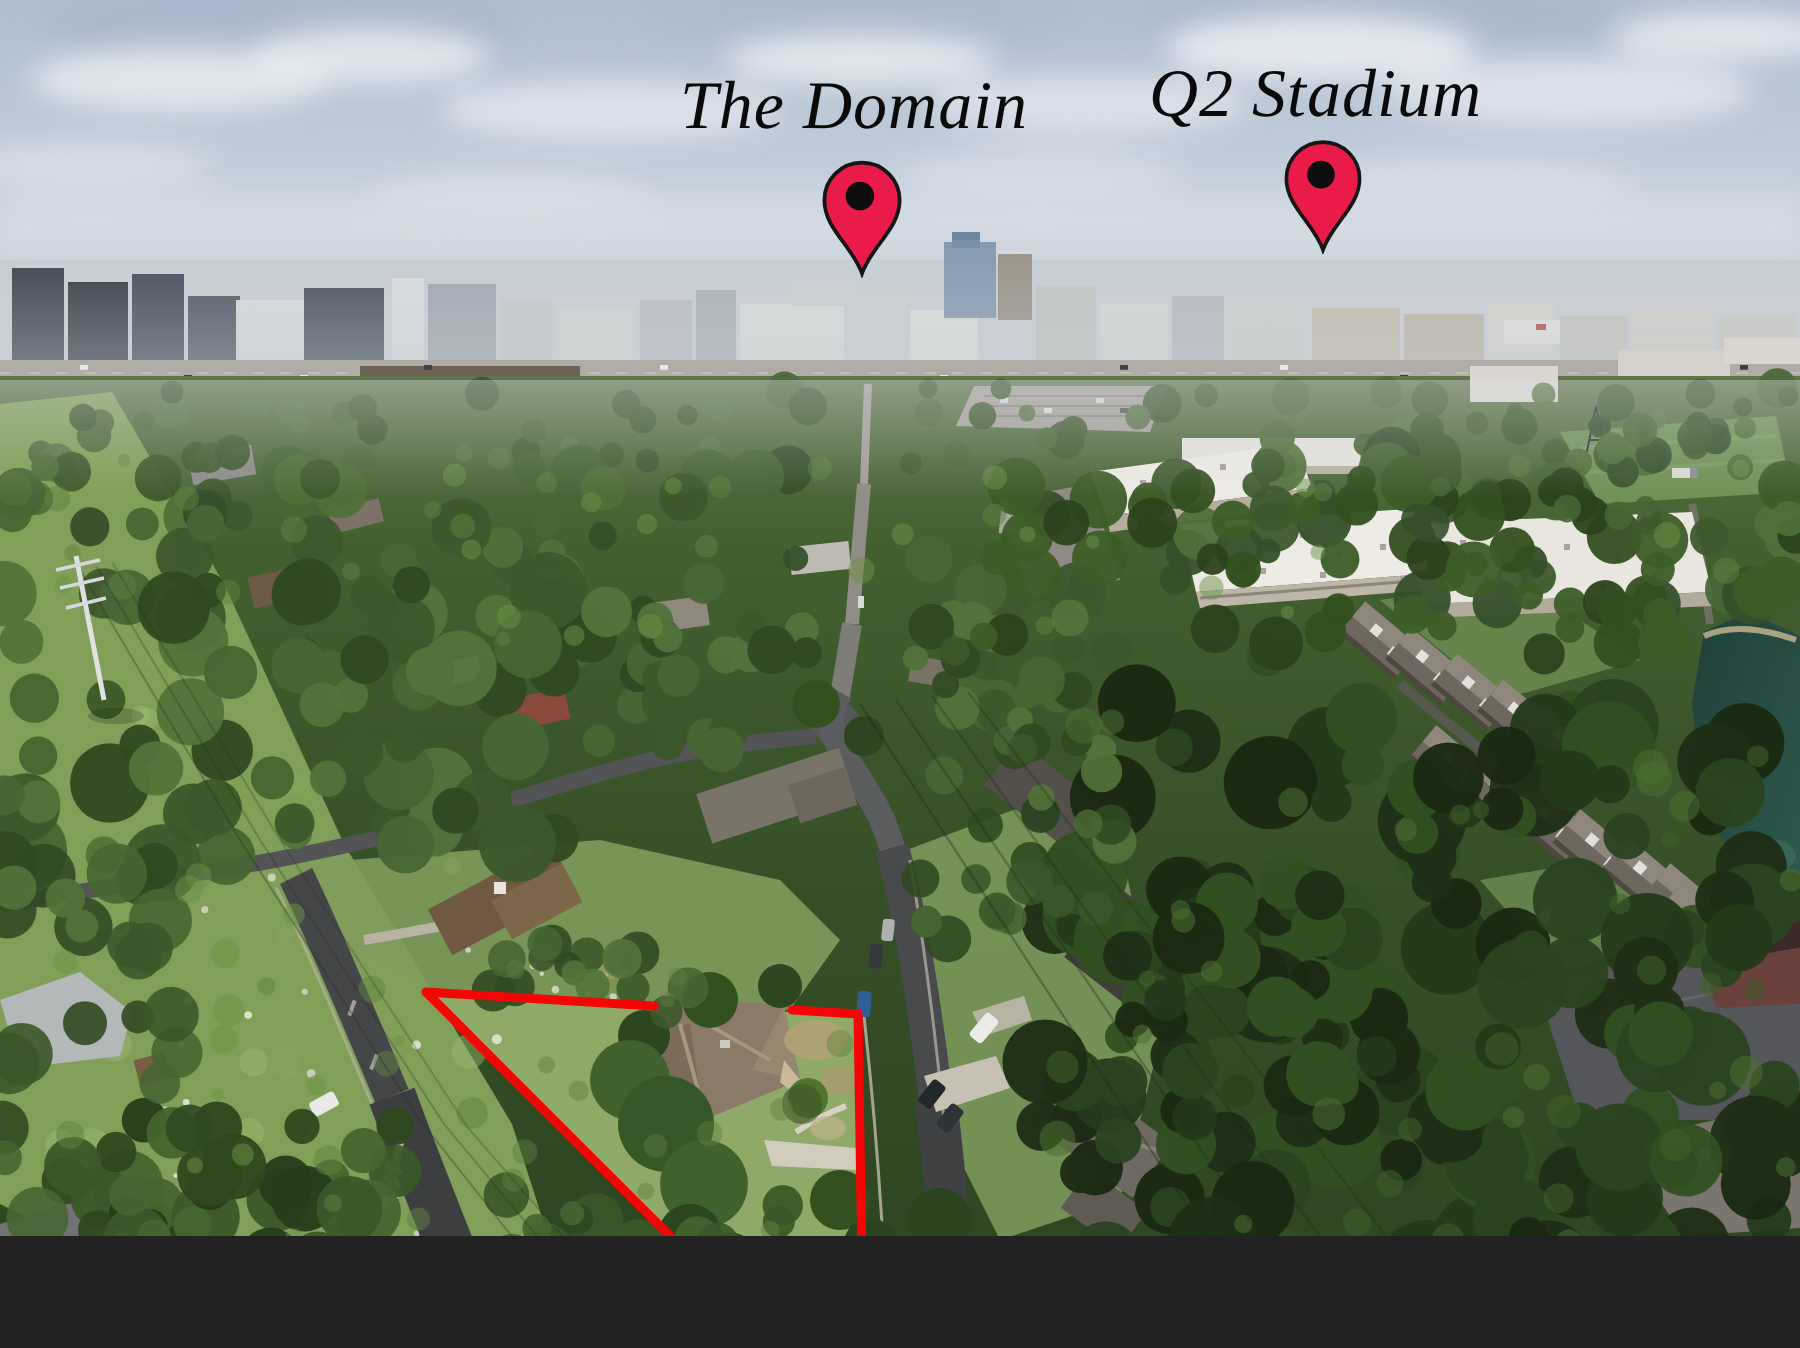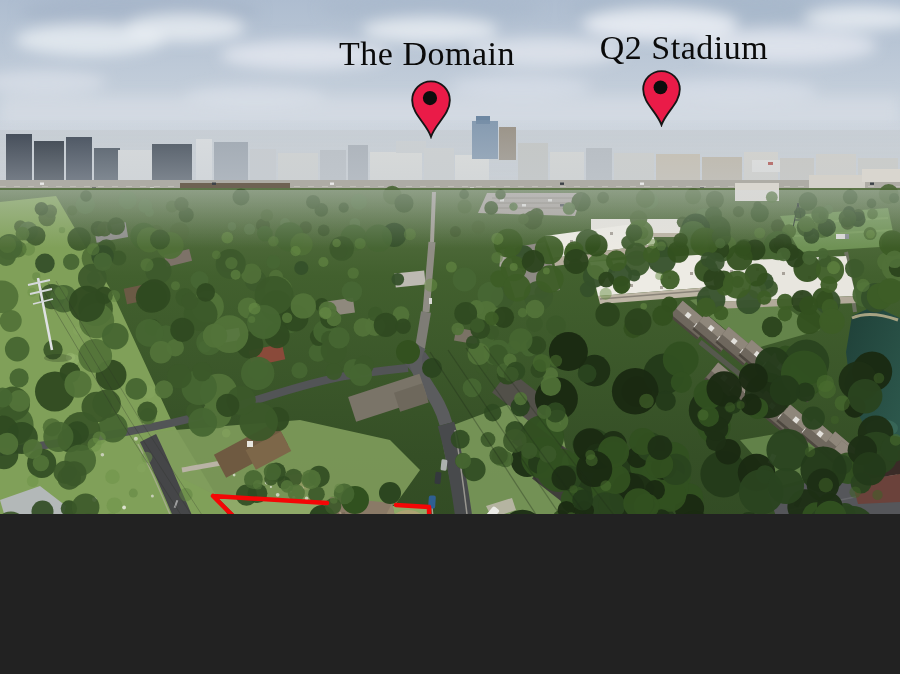--- a/index.html
+++ b/index.html
@@ -1,16 +1,16 @@
 <!DOCTYPE html>
 <html><head>
 <meta charset="utf-8">
 <style>
   html,body{margin:0;padding:0;background:#222;}
-  .stage{position:relative;width:900px;height:514px;overflow:hidden;font-family:"Liberation Serif",serif;}
+  .stage{position:relative;width:900px;height:618px;overflow:hidden;font-family:"Liberation Serif",serif;font-style:italic;}
   .stage svg.scene{position:absolute;left:0;top:0;display:block;}
   .anno{position:absolute;left:0;top:0;width:900px;height:674px;}
   .pin-label{position:absolute;width:190px;text-align:center;font-size:34px;line-height:1;color:#0a0a0a;letter-spacing:0.5px;}
   .pin{position:absolute;}
 </style>
 </head>
 <body>
 
 <div class="stage">
 <svg class="scene" width="900" height="674" viewBox="0 0 900 674">
@@ -1393,21 +1393,21 @@
     <path d="M28 285 L50 280 M30 294 L52 289 M33 304 L53 299" stroke="#d6d9dc" stroke-width="1.8"></path>
   </g>
 
   <rect x="0" y="190" width="900" height="58" fill="url(#fadeTrees)"></rect>
 
   <path d="M 213 496 L 327 503 M 396 505 L 429 507 L 431 632 Q 432 651 417 658 L 387 670 L 213 496" fill="none" stroke="#f40606" stroke-width="4.5" stroke-linejoin="round" stroke-linecap="round"></path>
 </svg>
 
 <div class="anno">
   <div class="pin-label" style="left:332px;top:37px;">The Domain</div>
-  <div class="pin-label" style="left:589px;top:31px;">Q2 Stadium</div>
+  <div class="pin-label" style="left:551px;top:31px;text-align:right;">Q2 Stadium</div>
   <div class="pin" style="left:408px;top:78px;">
     <svg width="46" height="61" viewBox="0 0 44 58">
       <path d="M22 56 C17.5 43 4 34.5 4 21 A18 18 0 1 1 40 21 C40 34.5 26.5 43 22 56 Z" fill="#ea1b48" stroke="#161616" stroke-width="1.8"></path>
       <circle cx="21" cy="19" r="6.8" fill="#0d0d0d"></circle>
     </svg>
   </div>
   <div class="pin" style="left:639px;top:68px;">
     <svg width="45" height="59" viewBox="0 0 44 58">
       <path d="M22 56 C17.5 43 4 34.5 4 21 A18 18 0 1 1 40 21 C40 34.5 26.5 43 22 56 Z" fill="#ea1b48" stroke="#161616" stroke-width="1.8"></path>
       <circle cx="21" cy="19" r="6.8" fill="#0d0d0d"></circle>

